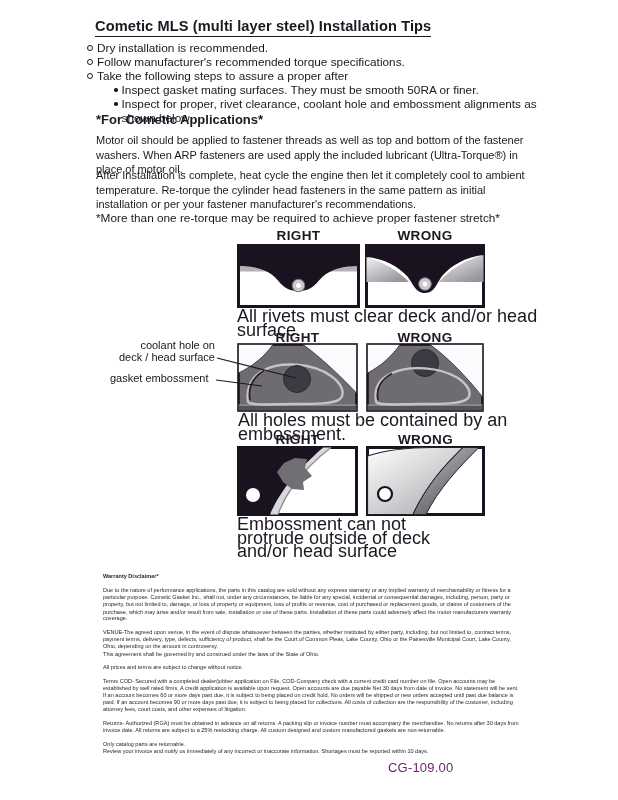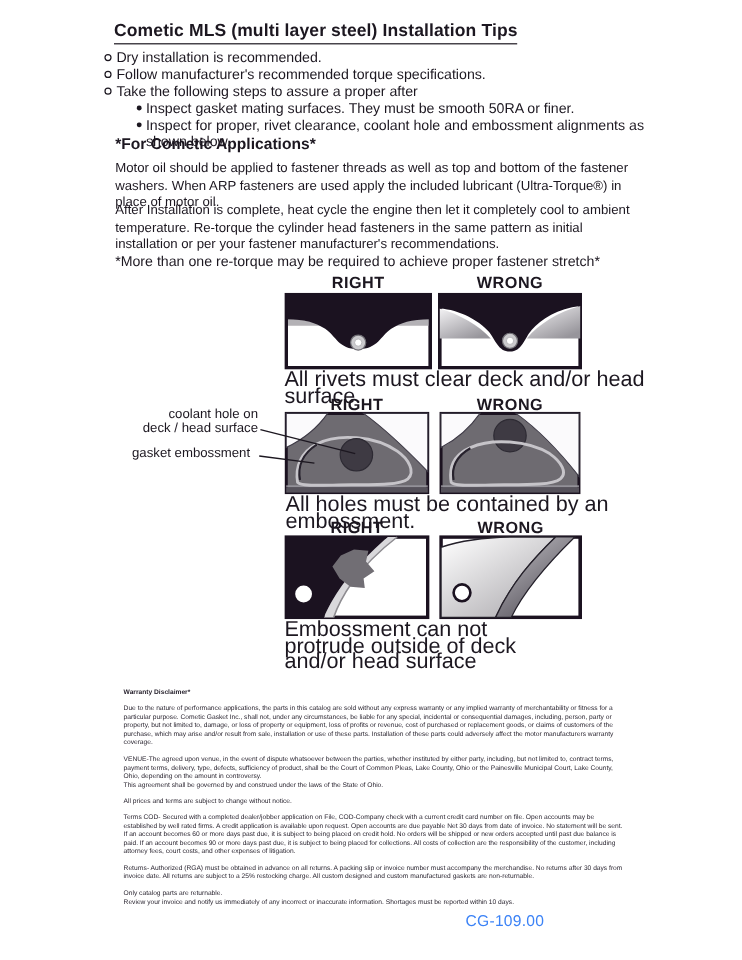--- a/index.html
+++ b/index.html
@@ -46,21 +46,21 @@
   
   .warranty{
     left:103px;top:573px;width:556px;
     font-size:7.4px;line-height:9.4px;
     transform:scale(0.75);transform-origin:0 0;
     color:#2a2530;
   }
   .warranty p{margin:0 0 9px 0;}
   .warranty .wh{font-weight:bold;margin-bottom:9px;}
   .nobr{margin-bottom:0 !important;}
-  .footer{left:388px;top:760px;font-size:13px;color:#3b82f6;letter-spacing:0.2px;}
+  .footer{left:388px;top:760px;font-size:13px;color:#701a75;letter-spacing:0.2px;}
   svg{display:block;}
 </style>
 </head>
 <body>
 
 <div class="page">
 
   <div class="abs title">Cometic MLS (multi layer steel) Installation Tips</div>
 
   <div class="abs bullets">

